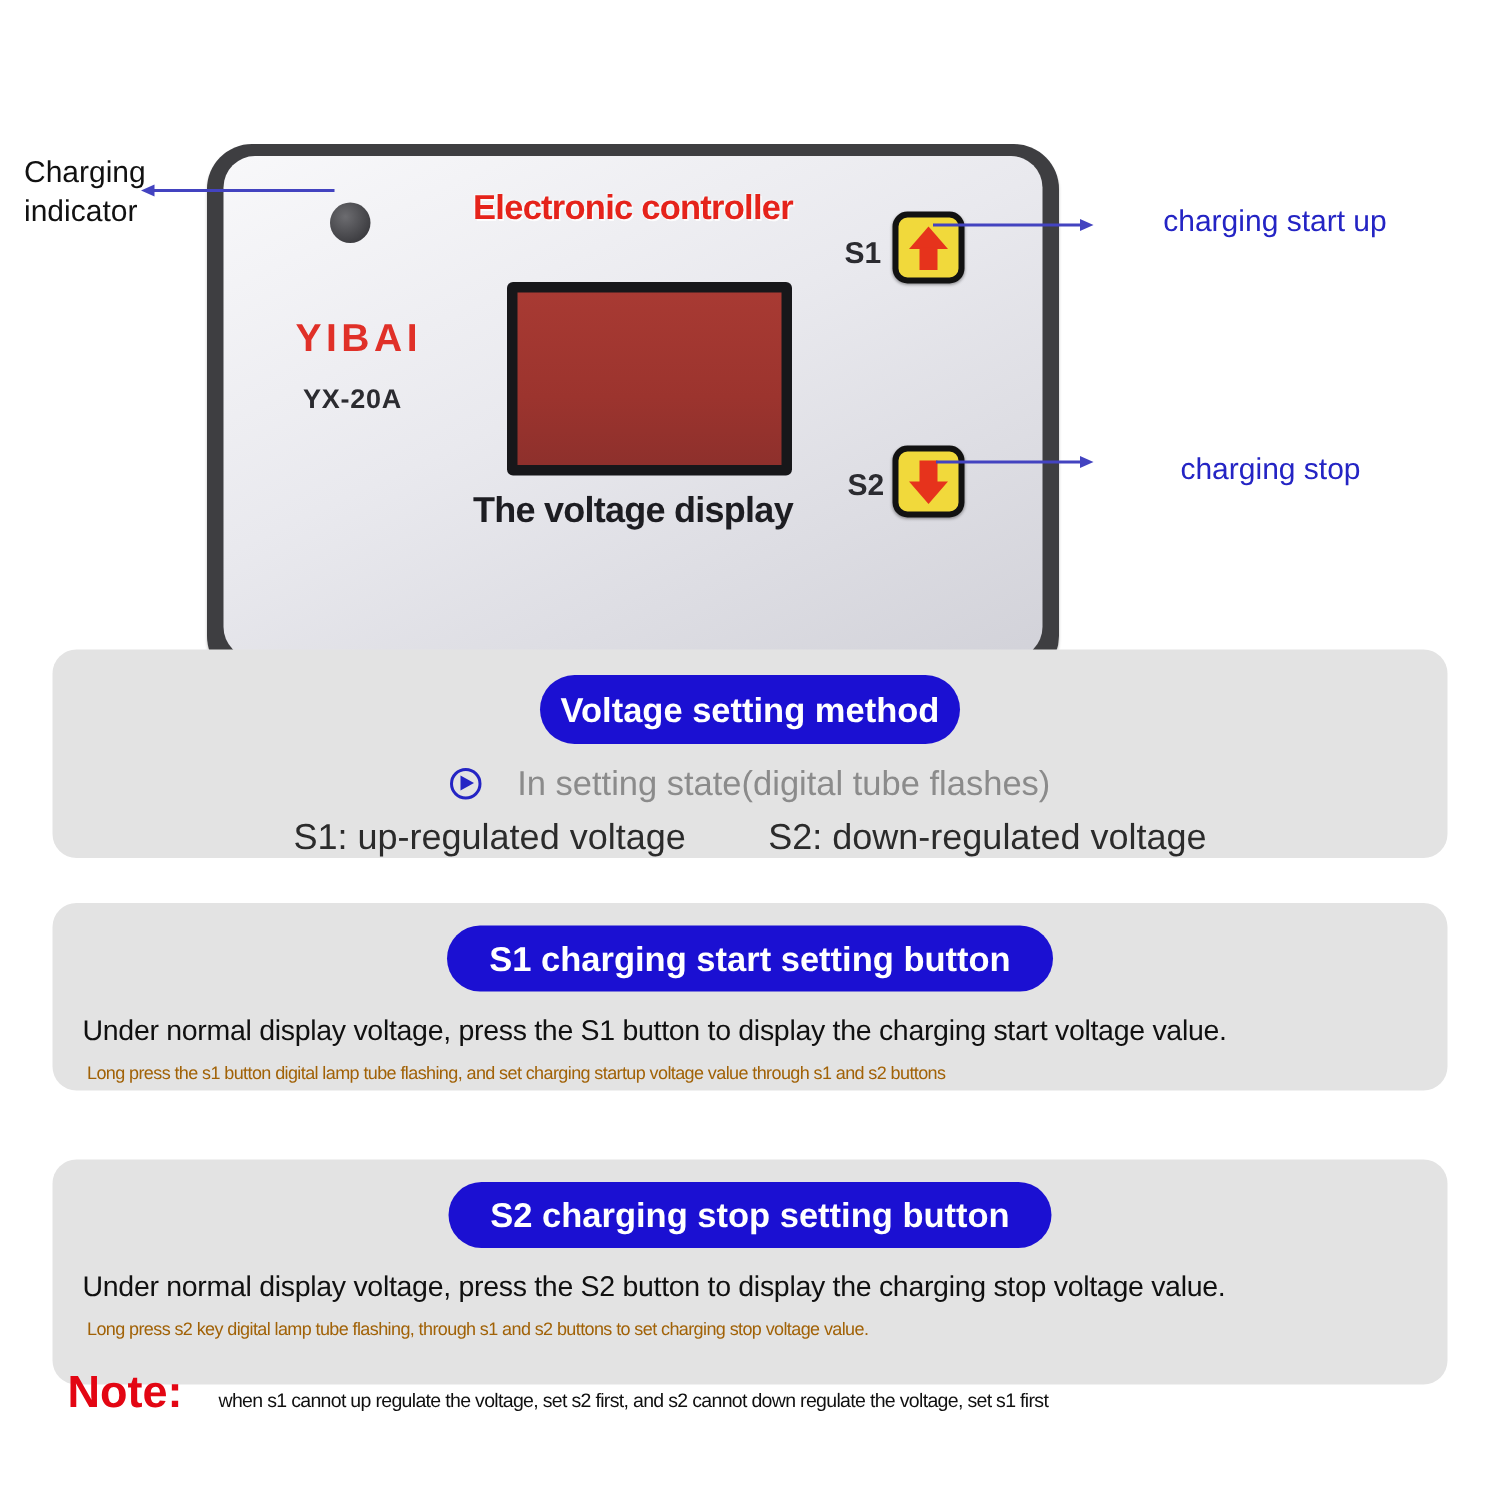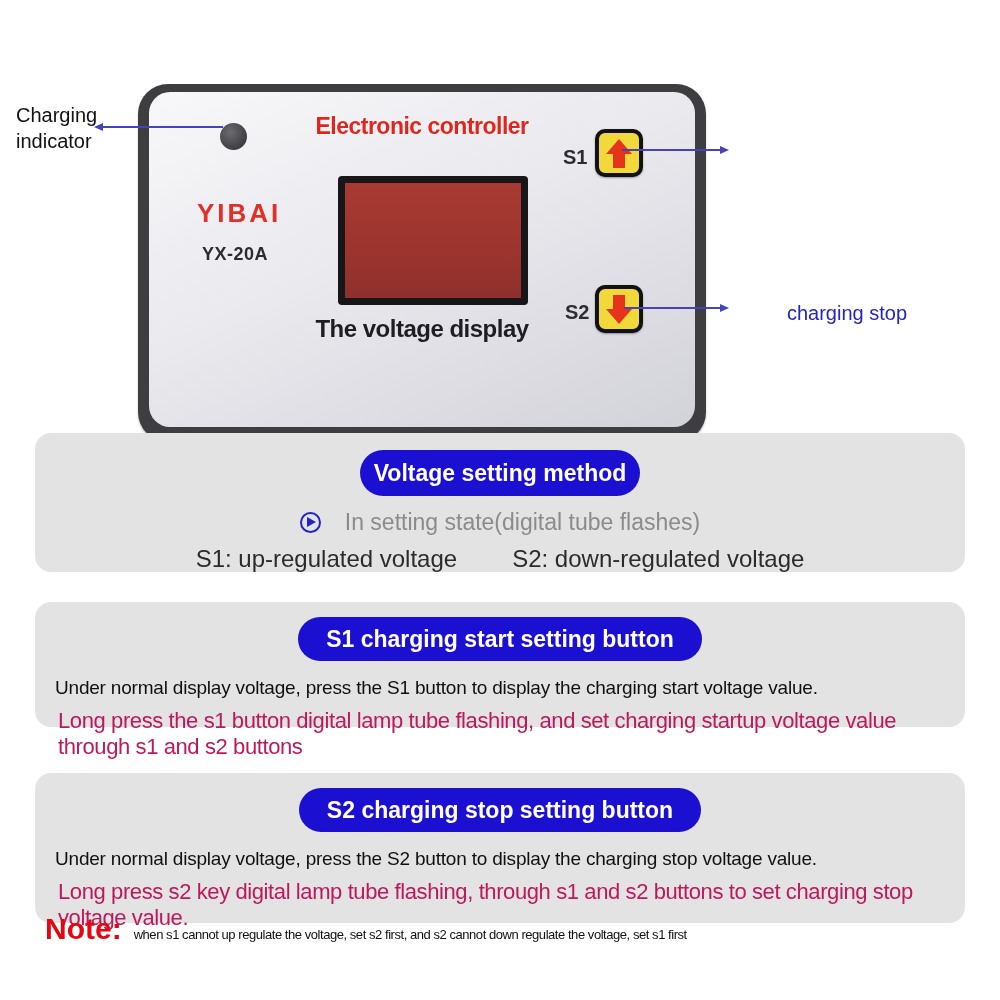--- a/index.html
+++ b/index.html
@@ -4,21 +4,21 @@
 <style>
   * { margin:0; padding:0; box-sizing:border-box; }
   html,body { background:#ffffff; }
   #canvas {
     position:relative; width:1000px; height:1000px; background:#ffffff;
     font-family:"Liberation Sans", sans-serif; color:#141414; overflow:hidden;
   }
 
   
   .frame {
-    position:absolute; left:138px; top:84px; width:568px; height:358px;
+    position:absolute; left:138px; top:96px; width:568px; height:358px;
     background:#3e3e41; border-radius:30px; box-shadow:0 2px 2px rgba(0,0,0,.25);
   }
   .face {
     position:absolute; left:11px; top:8px; right:11px; bottom:15px;
     background:linear-gradient(155deg,#f8f8fa 0%,#e9e9ee 45%,#d2d2d9 100%);
     border-radius:21px;
   }
   .led {
     position:absolute; left:71px; top:31px; width:27px; height:27px; border-radius:50%;
     background:radial-gradient(circle at 38% 35%,#6c6c70,#3c3c40 75%);
@@ -110,24 +110,24 @@
   .state-icon::after {
     content:""; position:absolute; left:5px; top:3px; width:0; height:0;
     border-top:5.5px solid transparent; border-bottom:5.5px solid transparent;
     border-left:9px solid #2424c4;
   }
   .reg-row {
     margin-top:9px; display:flex; justify-content:center; gap:55px;
     font-size:24px; color:#2b2b2b;
   }
   .body-l1 { margin:16px 0 0 20px; font-size:19px; letter-spacing:-0.2px; color:#101010; }
-  .body-l2 { margin:9px 0 0 23px; font-size:22px; letter-spacing:-0.4px; color:#be185d; }
-
-  
-  .note-row { position:absolute; left:45px; top:912px; width:945px; display:flex; align-items:baseline; gap:12px; }
+  .body-l2 { margin:9px 0 0 23px; font-size:12px; letter-spacing:-0.4px; color:#a16207; }
+
+  
+  .note-row { position:absolute; left:45px; top:912px; width:945px; display:flex; align-items:baseline; gap:24px; }
   .note-label { font-size:30px; font-weight:bold; color:#e30613; flex:0 0 auto; }
   .note-text { font-size:13px; letter-spacing:-0.45px; color:#101010; white-space:nowrap; }
 </style>
 </head>
 <body>
 
 <div id="canvas">
 
   <div class="frame">
     <div class="face">
@@ -166,20 +166,21 @@
 
   <div class="cline" style="left:624px; top:307px; width:98px;"></div>
   <div class="ahead-right" style="left:720px; top:304px;"></div>
 
   <div class="callout-left">
     <div>Charging</div>
     <div>indicator</div>
   </div>
 
   <div class="callout co-s1">
+    <div class="l2">charging start up</div>
   </div>
 
   <div class="callout co-s2">
     <div class="l2">charging stop</div>
   </div>
 
   <div class="section sec1">
     <div class="pill pill1">Voltage setting method</div>
     <div class="state-row">
       <span class="state-icon"></span>

